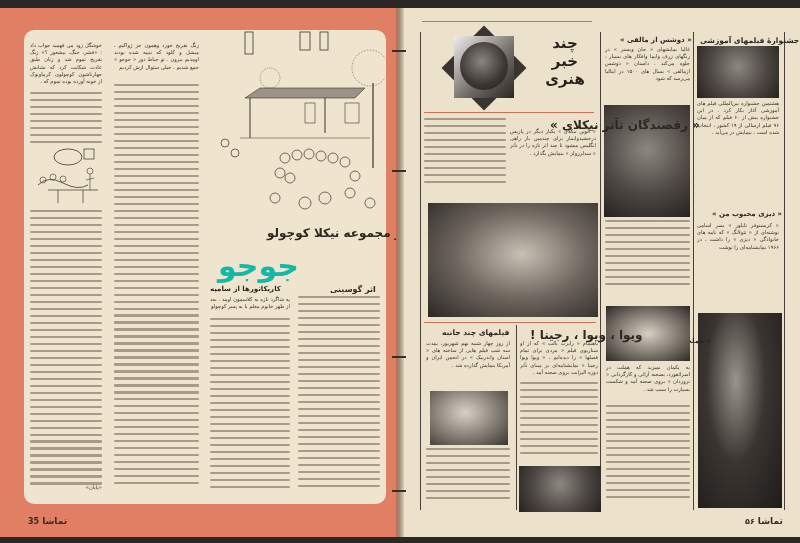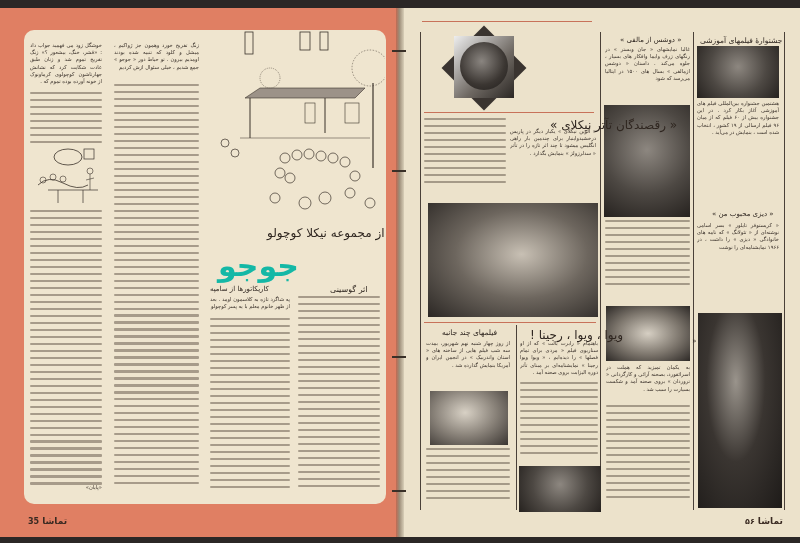--- a/index.html
+++ b/index.html
@@ -15,21 +15,21 @@
   
   .right-page{position:absolute;left:400px;top:8px;width:400px;height:530px;background:#ece2cb;}
   .gutter{position:absolute;left:396px;top:8px;width:8px;height:530px;background:linear-gradient(90deg,#c06a52,#9a8b77 40%,#d9cfb8);}
   .binding-mark{position:absolute;width:14px;height:2px;background:#3a3028;}
   .right-folio{position:absolute;left:745px;top:516px;font-size:8px;color:#3a2a22;font-weight:bold;direction:rtl;display:flex;gap:3px;align-items:center;}
 
   .text-col{position:absolute;direction:rtl;font-size:5.2px;line-height:7.2px;color:#3b322b;text-align:justify;overflow:hidden;}
   .faux-lines{position:absolute;direction:rtl;overflow:hidden;}
   .faux-lines div{height:2.2px;margin:0 0 4.8px 0;background:#6b5e52;opacity:.55;border-radius:1px;}
 
-  .headline{position:absolute;direction:rtl;font-weight:normal;color:#2f2620;white-space:nowrap;text-align:right;}
+  .headline{position:absolute;direction:rtl;font-weight:bold;color:#2f2620;white-space:nowrap;text-align:right;}
   .jojo-title{position:absolute;left:218px;top:248px;font-size:30px;font-weight:bold;color:#14b8a6;direction:rtl;font-family:"DejaVu Sans",sans-serif;}
   .vrule{position:absolute;width:1px;background:#4a4038;}
   .hrule{position:absolute;height:1px;background:#c8725a;}
   .photo{position:absolute;background:#3c3733;overflow:hidden;}
   .photo .shade{position:absolute;inset:0;background:radial-gradient(circle at 50% 40%,#8d8780 0%,#4d4843 55%,#26221f 100%);}
   .diamond{position:absolute;width:60px;height:60px;transform:rotate(45deg);background:#3a3430;}
   .sq{position:absolute;background:linear-gradient(135deg,#eee 0%,#6e6862 60%,#2b2724 100%);}
   .globe{position:absolute;border-radius:50%;background:radial-gradient(circle at 45% 40%,#8a8580,#3b3632 60%,#1f1c1a);}
 </style>
 </head>
@@ -295,20 +295,25 @@
   <div class="vrule" style="left:784px;top:32px;height:478px;"></div>
   <div class="vrule" style="left:516px;top:325px;height:185px;"></div>
   <div class="hrule" style="left:424px;top:112px;width:170px;"></div>
   <div class="hrule" style="left:424px;top:322px;width:172px;"></div>
 
   <div style="position:absolute;left:440px;top:28px;width:88px;height:80px;">
     <div class="diamond" style="left:14px;top:10px;"></div>
     <div class="sq" style="left:14px;top:8px;width:60px;height:62px;"></div>
     <div class="globe" style="left:20px;top:14px;width:48px;height:48px;"></div>
   </div>
+  <div style="position:absolute;left:540px;top:34px;width:50px;text-align:center;direction:rtl;font-weight:bold;font-size:15px;line-height:18px;color:#2a221d;">
+    <div>چند</div>
+    <div>خبر</div>
+    <div>هنری</div>
+  </div>
 
   <div class="headline" style="left:700px;top:36px;font-size:7.5px;">جشنوارهٔ فیلمهای آموزشی</div>
   <div class="photo" style="left:697px;top:46px;width:82px;height:52px;">
       <div class="shade"></div>
     </div>
   <div class="text-col" style="left:697px;top:100px;width:82px;height:100px;">
     <span>هشتمین جشنواره بین‌المللی فیلم های آموزشی آغاز بکار کرد . در این جشنواره بیش از ۶۰ فیلم که از میان ۹۶ فیلم ارسالی از ۱۹ کشور ، انتخاب شده است ، بنمایش در می‌آید .</span>
   </div>
 
   <div class="headline" style="left:620px;top:36px;font-size:7px;">« دوشس از مالفی »</div>

